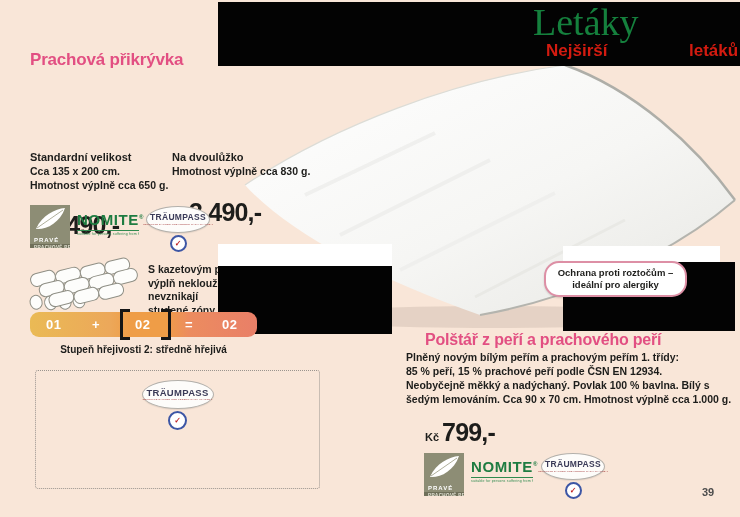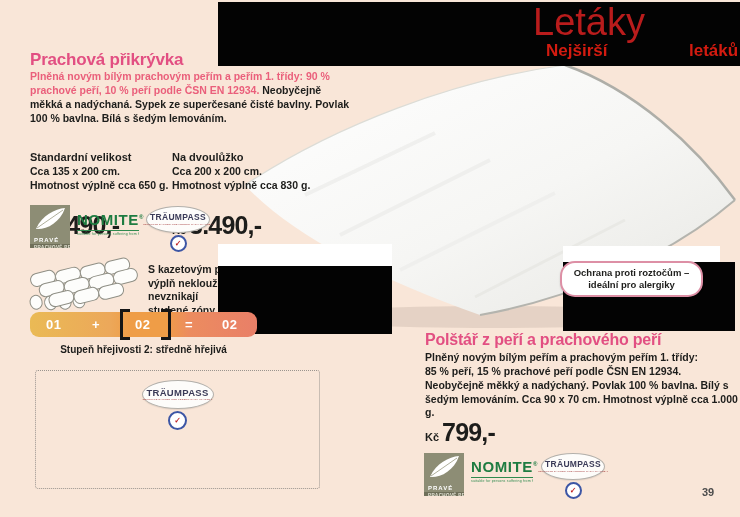--- a/index.html
+++ b/index.html
@@ -50,21 +50,21 @@
   .cert-box{width:285px;height:119px;border:1.5px dotted #9a948e;border-radius:3px;box-sizing:border-box;display:flex;flex-direction:column;align-items:center;padding-top:9px;}
   .cert-text{font-size:10.5px;font-weight:bold;color:#1d1d1b;line-height:1.33;width:258px;margin-top:7px;align-self:center;}
 
   
   .pill{width:131px;background:#fff;border:2px solid #dd8fa5;border-radius:15px;padding:4px 4px;text-align:center;box-shadow:0 1px 2px rgba(0,0,0,0.15);}
   .pill div{font-size:9.5px;font-weight:bold;color:#1d1d1b;line-height:1.25;}
 
   
   .blackbox{background:#030303;}
   .whitebox{background:#ffffff;}
-  .wm-title{font-family:Liberation Sans, sans-serif;font-size:38px;color:#b91c1c;line-height:1;}
+  .wm-title{font-family:Liberation Serif, serif;font-size:38px;color:#15803d;line-height:1;}
   .wm-sub{font-size:17px;font-weight:bold;color:#d31b10;}
 
   .page-num{font-size:11px;font-weight:bold;color:#4c4c4c;}
 </style>
 </head>
 <body>
 
 <div id="canvas">
 
   <svg class="abs" style="left:225px;top:45px;" width="515" height="290" viewBox="0 0 515 290">
@@ -80,35 +80,31 @@
     <path d="M 20 140 C 110 80, 230 35, 340 20" fill="none" stroke="#dcdcd6" stroke-width="1.2"></path>
     <path d="M 340 20 C 410 45, 470 100, 510 155" fill="none" stroke="#aeaea8" stroke-width="2.4"></path>
     <path d="M 510 155 C 440 215, 340 255, 255 270" fill="none" stroke="#b4b4ae" stroke-width="2"></path>
     <path d="M 80 150 L 210 88" stroke="#ececea" stroke-width="4" opacity="0.7"></path>
     <path d="M 115 190 L 265 115" stroke="#ececea" stroke-width="4" opacity="0.7"></path>
     <path d="M 175 225 L 330 148" stroke="#ececea" stroke-width="4" opacity="0.6"></path>
     <path d="M 250 252 L 400 175" stroke="#e4e4e0" stroke-width="3" opacity="0.6"></path>
   </svg>
 
   <div class="abs prod-title" style="left:30px;top:50px;">Prachová přikrývka</div>
-  <div class="abs desc" style="left:30px;top:70px;width:322px;">
-    <span class="pink">Plněná novým bílým prachovým peřím a peřím 1. třídy: 90 % prachové peří, 10 % peří podle ČSN EN 12934. </span><span>Neobyčejně měkká a nadýchaná. Sypek ze superčesané čisté bavlny. Povlak 100 % bavlna. Bílá s šedým lemováním.</span>
-  </div>
 
   <div class="abs variant" style="left:30px;top:131px;">
     <div class="v-name">Standardní velikost</div>
     <div class="v-line">Cca 135 x 200 cm.</div>
     <div class="v-line">Hmotnost výplně cca 650 g.</div>
     <div class="price-row">
       <span class="cur">Kč</span><span class="amount">2.490,-</span>
     </div>
   </div>
   <div class="abs variant" style="left:172px;top:131px;">
     <div class="v-name">Na dvoulůžko</div>
-    <div class="v-line">Cca 200 x 200 cm.</div>
     <div class="v-line">Hmotnost výplně cca 830 g.</div>
     <div class="price-row">
       <span class="cur">Kč</span><span class="amount">3.490,-</span>
     </div>
   </div>
 
   <div class="abs logo-prave" style="left:30px;top:205px;">
     <div class="feather-area">
       <svg width="40" height="28" viewBox="0 0 40 28">
           <path d="M35 3 C 25 4, 12 10, 6 24 C 16 25, 30 18, 35 3 Z" fill="#ffffff"></path>
@@ -179,27 +175,27 @@
       <div class="tp-oval" style="width:70px;height:27px;">
         <div class="tp-name" style="font-size:9.5px;">TRÄUMPASS</div>
         <div class="tp-tag">GEPRÜFTE DAUNEN UND FEDERN NACH KLASSE 1</div>
       </div>
       <div class="tp-badge" style="width:15px;height:15px;">
         <span class="tp-check">✓</span>
       </div>
     </div>
   </div>
 
-  <div class="abs pill" style="left:544px;top:261px;z-index:40;margin-left:16px;">
+  <div class="abs pill" style="left:544px;top:261px;z-index:40;">
     <div>Ochrana proti roztočům –</div>
     <div>ideální pro alergiky</div>
   </div>
 
   <div class="abs prod-title" style="left:425px;top:331px;font-size:16px;">Polštář z peří a prachového peří</div>
-  <div class="abs" style="left:425px;top:351px;">
+  <div class="abs" style="left:406px;top:351px;">
     <div class="desc pink">Plněný novým bílým peřím a prachovým peřím 1. třídy:</div>
     <div class="desc pink">85 % peří, 15 % prachové peří podle ČSN EN 12934.</div>
     <div class="desc">Neobyčejně měkký a nadýchaný. Povlak 100 % bavlna. Bílý s</div>
     <div class="desc">šedým lemováním. Cca 90 x 70 cm. Hmotnost výplně cca 1.000 g.</div>
   </div>
   <div class="abs price-row" style="left:425px;top:399px;">
     <span class="cur">Kč</span><span class="amount">799,-</span>
   </div>
 
   <div class="abs logo-prave" style="left:424px;top:453px;">

